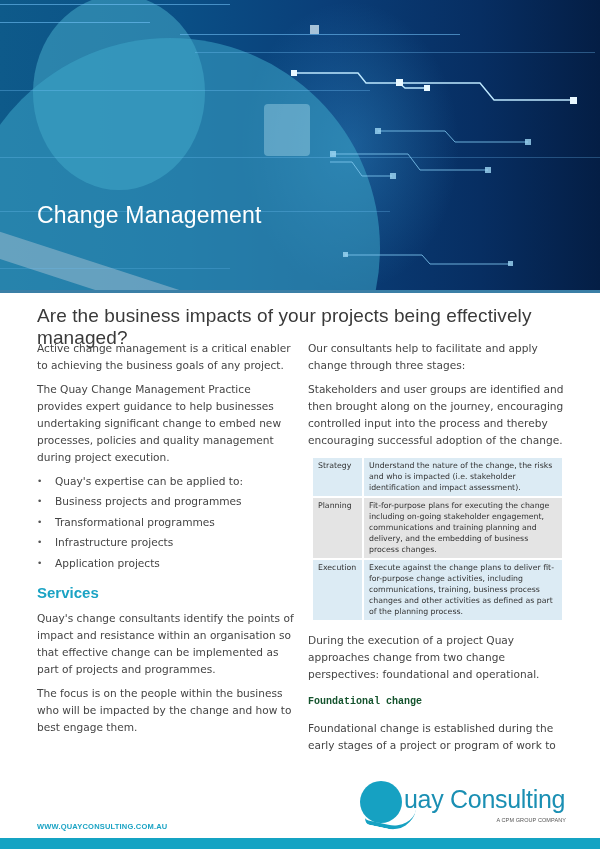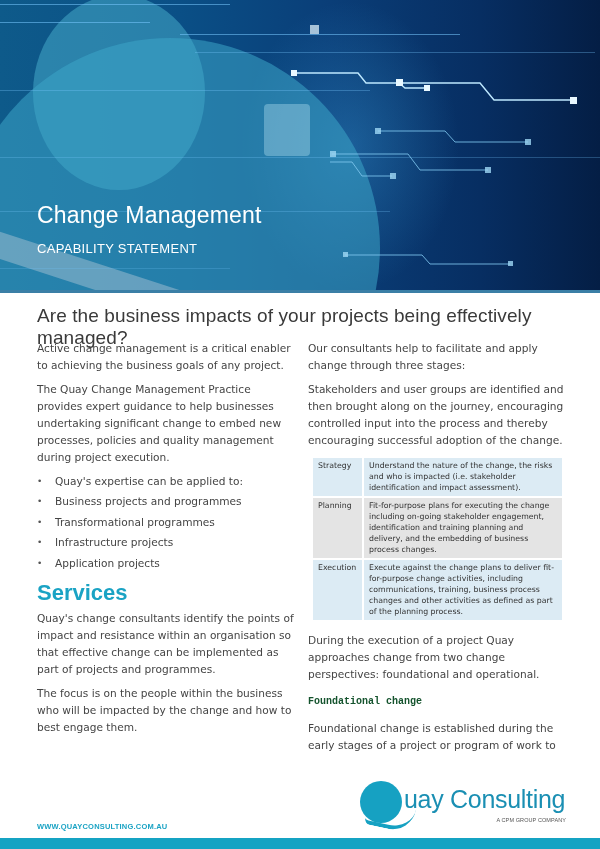--- a/index.html
+++ b/index.html
@@ -57,21 +57,21 @@
 
   
   .col { position: absolute; font-size: 10.6px; line-height: 17px; color: #444; }
   .col-left { left: 37px; top: 340px; width: 262px; }
   .col-right { left: 308px; top: 340px; width: 270px; }
   .col p { margin-bottom: 7px; }
   .bullets { list-style: none; }
   .bullets li { position: relative; padding-left: 18px; margin-bottom: 3.4px; }
   .bullets li::before { content: "•"; position: absolute; left: 0; top: 0; font-size: 9px; color: #555; }
   .h-services {
-    font-family: "Liberation Sans", sans-serif; font-size: 22px; color: #1aa3c4; margin: 10px 0 6px 0; line-height: 22px;
+    font-family: "Liberation Sans", sans-serif; font-size: 15px; color: #1aa3c4; margin: 10px 0 6px 0; line-height: 22px;
   }
   .h-foundational {
     font-family: Liberation Mono, monospace; font-size: 10px; color: #14532d; margin: 10px 0 9px 0; line-height: 18px;
   }
 
   
   .stages { width: 253px; margin: 6px 0 10px 3px; border-collapse: separate; border-spacing: 2px; font-size: 7.8px; line-height: 10.8px; color: #333; }
   .stages td { vertical-align: top; padding: 3px 5px 3px 5px; }
   .stages td.stage { width: 49px; }
   .stages tr.blue td { background: #dcebf4; }
@@ -143,21 +143,20 @@
       <rect x="330" y="151" width="6" height="6"></rect>
       <rect x="485" y="167" width="6" height="6"></rect>
       <rect x="390" y="173" width="6" height="6"></rect>
       <rect x="343" y="252" width="5" height="5"></rect>
       <rect x="508" y="261" width="5" height="5"></rect>
     </g>
   </svg>
 
   <div class="bottom-strip"></div>
   <div class="banner-title">Change Management</div>
-  <div class="banner-subtitle">CAPABILITY STATEMENT</div>
 </div>
 
 <div class="question">Are the business impacts of your projects being effectively managed?</div>
 
 <div class="col col-left">
   <p>Active change management is a critical enabler to achieving the business goals of any project.</p>
   <p>The Quay Change Management Practice provides expert guidance to help businesses undertaking significant change to embed new processes, policies and quality management during project execution.</p>
   <ul class="bullets">
     <li>Quay's expertise can be applied to:</li>
     <li>Business projects and programmes</li>
@@ -175,21 +174,21 @@
   <p>Stakeholders and user groups are identified and then brought along on the journey, encouraging controlled input into the process and thereby encouraging successful adoption of the change.</p>
 
   <table class="stages">
     <tbody>
         <tr class="blue">
       <td class="stage">Strategy</td>
       <td>Understand the nature of the change, the risks and who is impacted (i.e. stakeholder identification and impact assessment).</td>
     </tr>
     <tr class="grey">
       <td class="stage">Planning</td>
-      <td>Fit-for-purpose plans for executing the change including on-going stakeholder engagement, identification and training planning and delivery, and the embedding of business process changes.</td>
+      <td>Fit-for-purpose plans for executing the change including on-going stakeholder engagement, communications and training planning and delivery, and the embedding of business process changes.</td>
     </tr>
     <tr class="blue">
       <td class="stage">Execution</td>
       <td>Execute against the change plans to deliver fit-for-purpose change activities, including communications, training, business process changes and other activities as defined as part of the planning process.</td>
     </tr>
   </tbody>
     </table>
 
   <p>During the execution of a project Quay approaches change from two change perspectives: foundational and operational.</p>
   <h3 class="h-foundational">Foundational change</h3>

